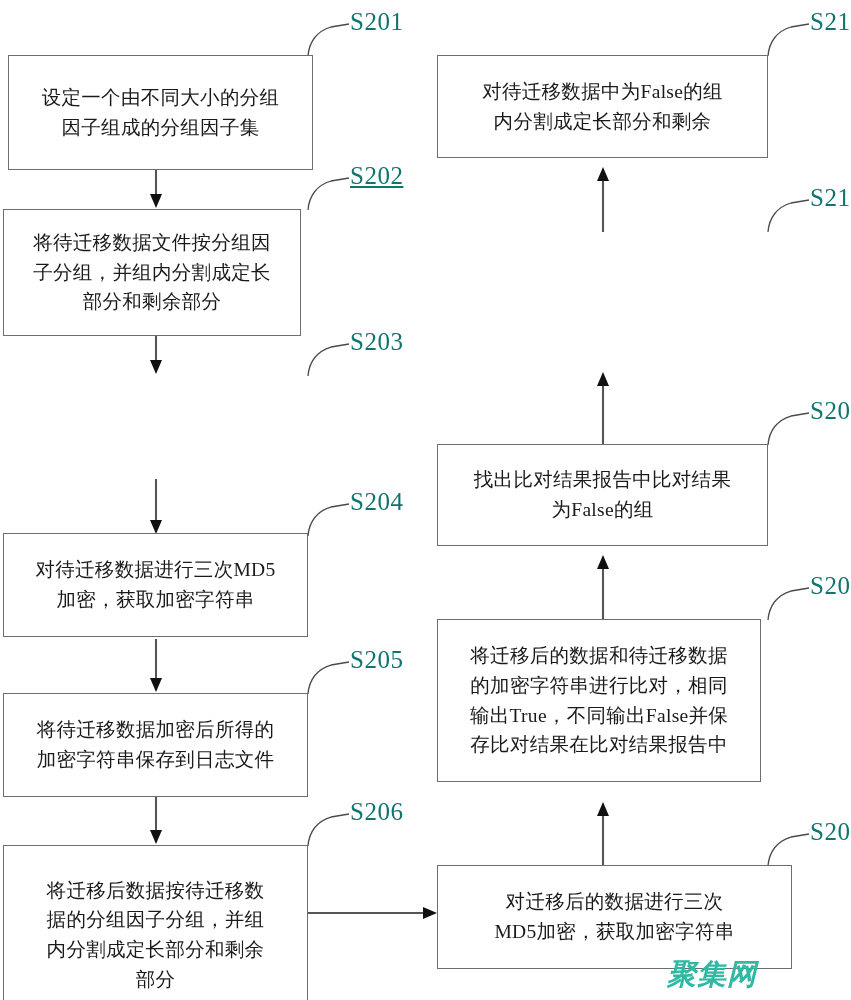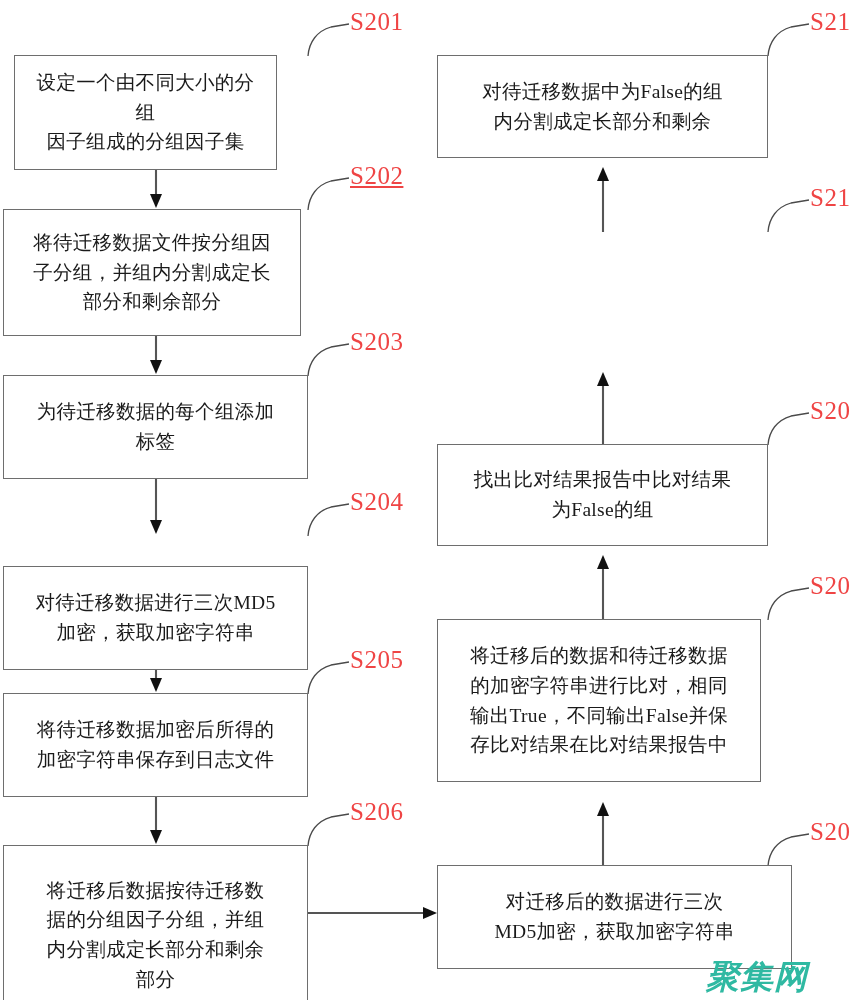--- a/index.html
+++ b/index.html
@@ -45,21 +45,21 @@
   .box .txt {
     display: block;
     white-space: pre-line;
   }
 
   
   .steplabel {
     position: absolute;
     font-family: "Liberation Serif", "DejaVu Serif", serif;
     font-size: 25px;
-    color: #ef4444;
+    color: #0f766e;
     letter-spacing: 0.5px;
     z-index: 4;
     white-space: nowrap;
   }
 
   
   svg.layer {
     position: absolute;
     left: 0;
     top: 0;
@@ -82,26 +82,25 @@
   .arrowhead {
     fill: #111111;
   }
 
   
   .watermark {
     position: absolute;
     z-index: 9;
     font-family: Liberation Mono, monospace;
     font-weight: 700;
-    font-size: 33px;
+    font-size: 29px;
     letter-spacing: 1px;
     color: #2fb9a2;
     white-space: nowrap;
     font-style: italic;
-    margin-left: 39px;
   }
 </style>
 </head>
 <body>
 
 <div id="canvas">
 
   <svg class="layer" viewBox="0 0 851 1000">
 
     <path class="lead" d="M308,56 C309,42 317,31 331,27 L349,24"></path>
@@ -170,37 +169,33 @@
       <line class="conn" x1="603" y1="446" x2="603" y2="381"></line>
       <polygon class="arrowhead" points="603,372 597,386 609,386"></polygon>
     </g>
 
     <g>
       <line class="conn" x1="603" y1="232" x2="603" y2="176"></line>
       <polygon class="arrowhead" points="603,167 597,181 609,181"></polygon>
     </g>
   </svg>
 
-  <div class="box" style="left:14px; top:55px; width:263px; height:115px;">
+  <div class="box" style="left:8px; top:55px; width:305px; height:115px;">
     <span class="txt">设定一个由不同大小的分组
 因子组成的分组因子集</span>
   </div>
 
   <div class="box" style="left:3px; top:209px; width:298px; height:127px;">
     <span class="txt">将待迁移数据文件按分组因
 子分组，并组内分割成定长
 部分和剩余部分</span>
   </div>
 
-  <div class="box" style="left:3px; top:375px; width:305px; height:104px;">
-    <span class="txt">为待迁移数据的每个组添加
-标签</span>
-  </div>
-
-  <div class="box" style="left:3px; top:566px; width:305px; height:104px;">
+
+  <div class="box" style="left:3px; top:533px; width:305px; height:104px;">
     <span class="txt">对待迁移数据进行三次MD5
 加密，获取加密字符串</span>
   </div>
 
   <div class="box" style="left:3px; top:693px; width:305px; height:104px;">
     <span class="txt">将待迁移数据加密后所得的
 加密字符串保存到日志文件</span>
   </div>
 
   <div class="box" style="left:3px; top:845px; width:305px; height:180px;">

